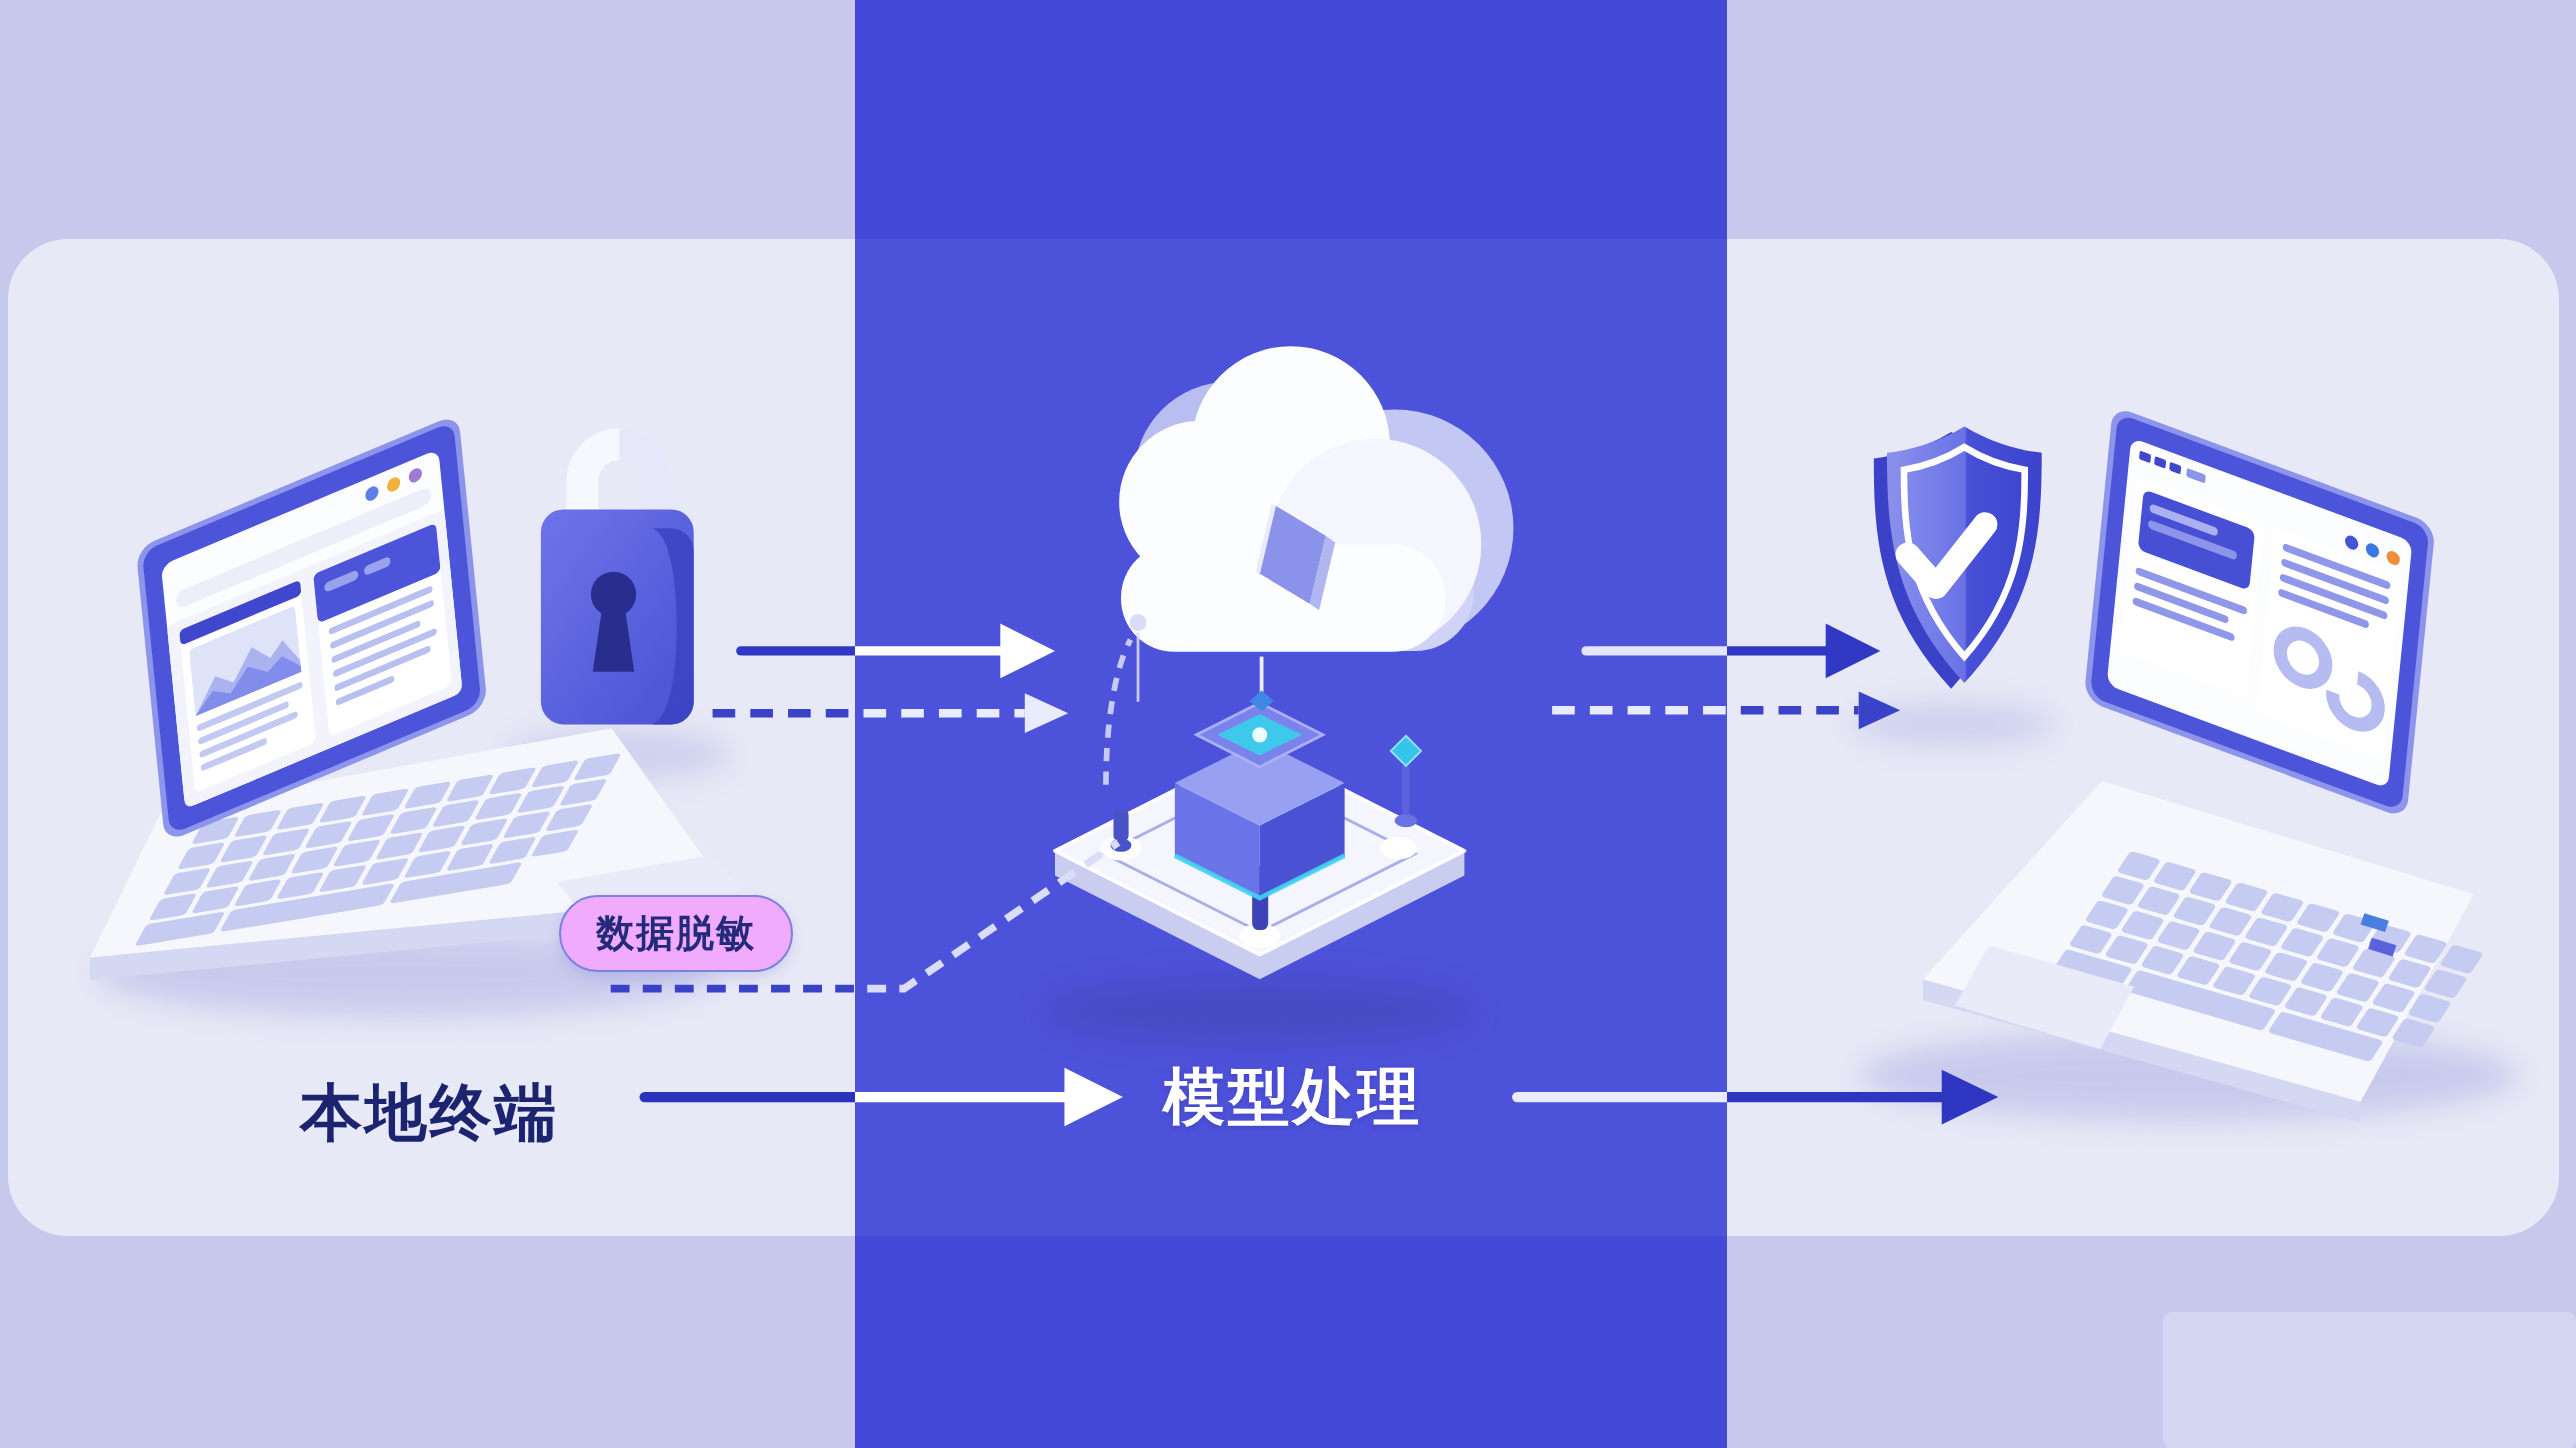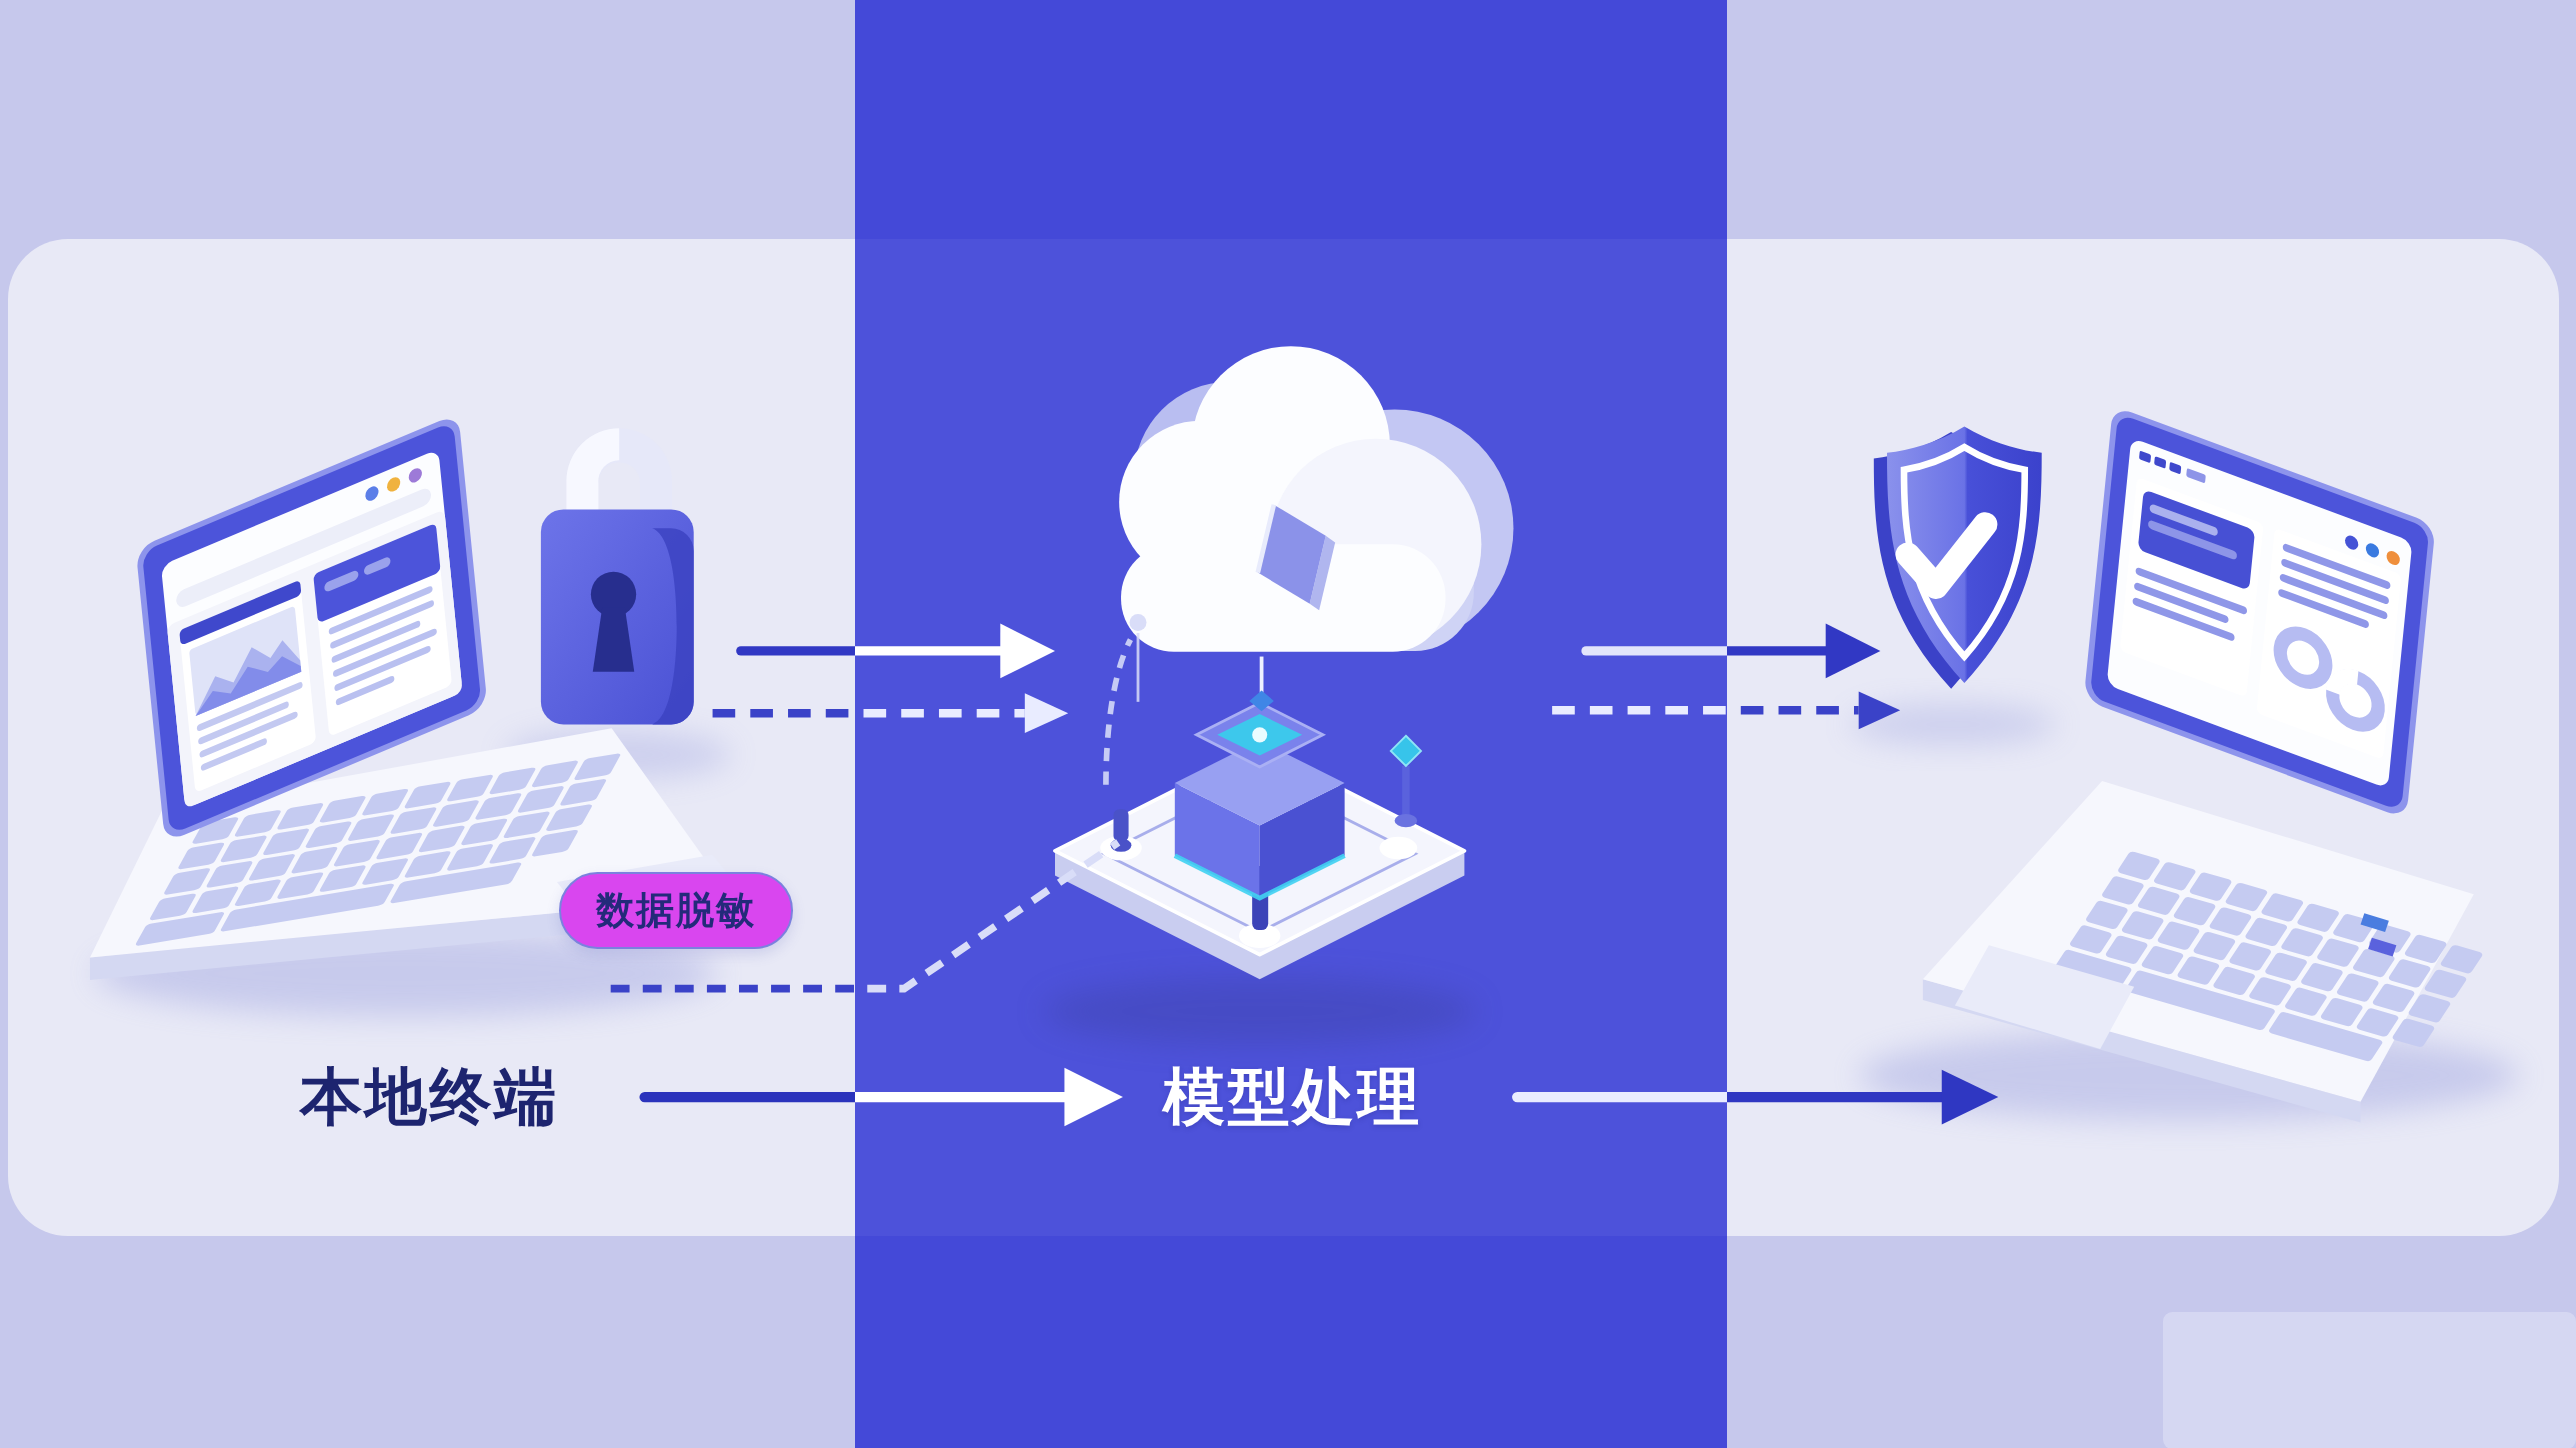--- a/index.html
+++ b/index.html
@@ -36,26 +36,26 @@
   .stage-label{
     position:absolute;
     width:491px;
     text-align:center;
     font-size:62px;
     font-weight:700;
     letter-spacing:2.8px;
     line-height:68px;
     white-space:nowrap;
   }
-  .stage-dark{color:#1d246f;}
+  .stage-dark{color:#1d246f;margin-top:16px;}
   .stage-light{color:#ffffff;text-shadow:0 1.9px 5.7px rgba(30,35,120,0.25);}
   .pill{
     position:absolute;
-    left:559px;top:872px;width:234px;height:77px;
-    background:#d946ef;
+    left:559px;top:895px;width:234px;height:77px;
+    background:#f0abfc;
     border:2.8px solid #7b81de;
     border-radius:42px;
     display:flex;align-items:center;justify-content:center;
     font-size:38px;font-weight:700;color:#232a7a;
     letter-spacing:1.9px;
     box-shadow:0 5.7px 13.2px rgba(90,95,190,0.18);
     box-sizing:border-box;
   }
 </style>
 </head>

